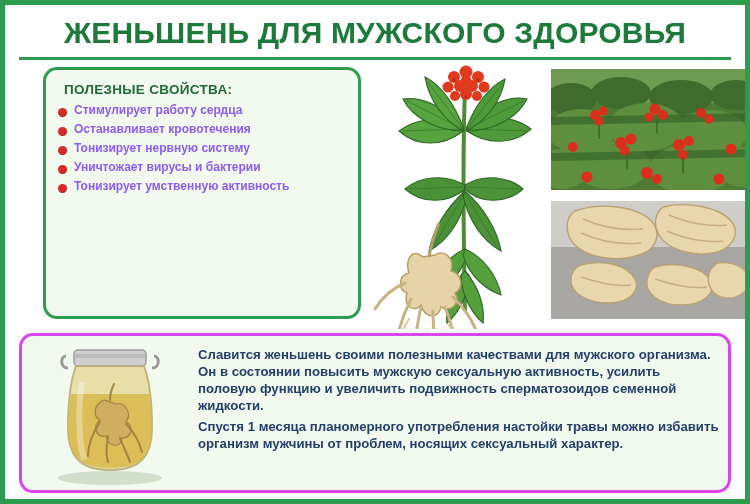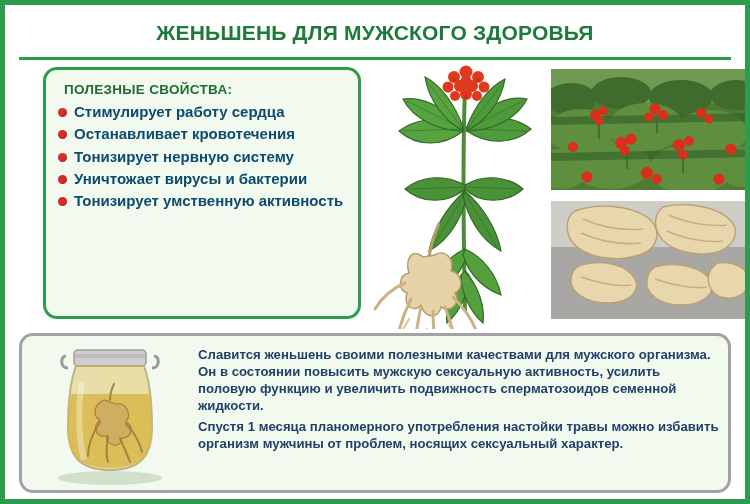--- a/index.html
+++ b/index.html
@@ -28,21 +28,21 @@
     position: absolute;
     left: 0; top: 0;
     width: 740px;
     height: 56px;
     display: flex;
     align-items: center;
     justify-content: center;
     background: #ffffff;
   }
   .title-text {
-    font-size: 21px;
+    font-size: 30px;
     font-weight: bold;
     color: #1d7a3a;
     letter-spacing: 0.2px;
     white-space: nowrap;
     text-align: center;
   }
   .title-rule {
     position: absolute;
     left: 14px;
     top: 52px;
@@ -94,23 +94,23 @@
   .bullet {
     flex: none;
     width: 9px;
     height: 9px;
     border-radius: 50%;
     background: #d82b2b;
     margin: 4px 7px 0 0;
     box-shadow: inset -1px -1px 1px rgba(0,0,0,.18);
   }
   .benefit-text {
-    font-size: 15px;
+    font-size: 12px;
     font-weight: bold;
-    color: #0c4a6e;
+    color: #8b5cf6;
     line-height: 1.12;
   }
 
   
   .plant-area {
     position: absolute;
     left: 330px;
     top: 0;
     width: 192px;
     height: 268px;
@@ -140,21 +140,21 @@
   }
 
   
   .bottom {
     position: absolute;
     left: 14px;
     top: 328px;
     width: 712px;
     height: 160px;
     background: #f2faf0;
-    border: 3px solid #a3a3a3;
+    border: 3px solid #d946ef;
     border-radius: 14px;
     box-sizing: border-box;
     overflow: hidden;
   }
   .jar-wrap {
     position: absolute;
     left: 8px;
     top: 6px;
     width: 160px;
     height: 144px;

